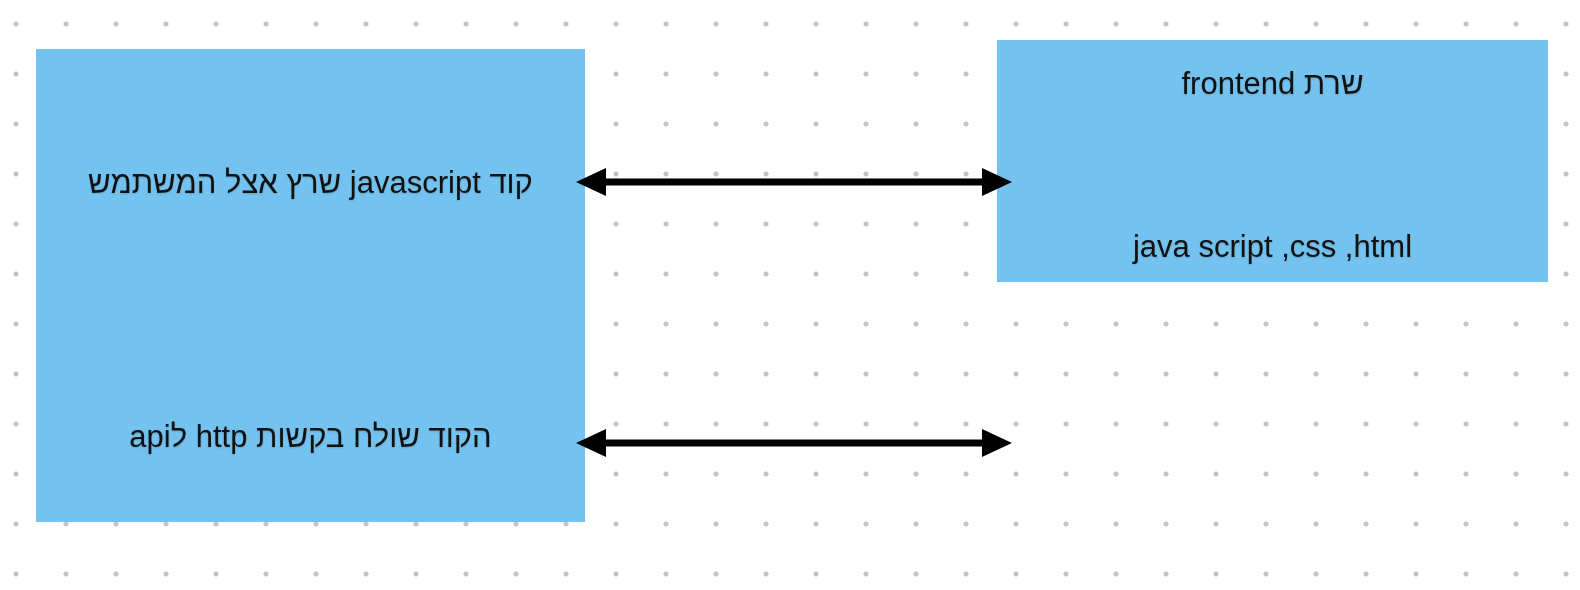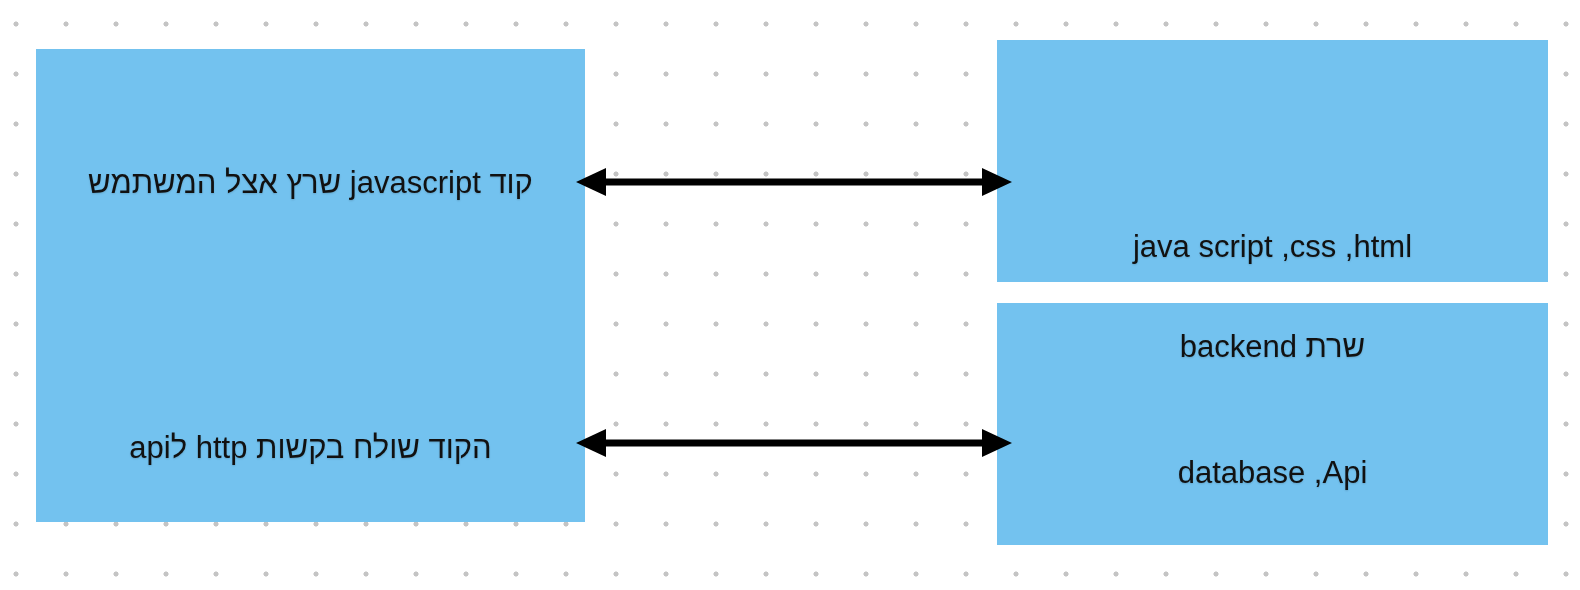--- a/index.html
+++ b/index.html
@@ -34,21 +34,21 @@
     text-align: center;
     font-size: 31px;
     line-height: 36px;
     white-space: nowrap;
     color: var(--text, #111111);
     text-shadow: 0 1px 2px rgba(0,0,0,0.15);
   }
 
   .shape-browser .title   { top: 15px; }
   .shape-browser .line-js   { top: 116px; }
-  .shape-browser .line-http { top: 381px; }
+  .shape-browser .line-http { top: 370px; }
 
   .shape-frontend .title { top: 26px; }
   .shape-frontend .body  { top: 152px; margin-top: 37px; }
 
   .shape-backend .title { top: 26px; }
   .shape-backend .body  { top: 152px; }
 
   .arrow {
     position: absolute;
     width: 436px;
@@ -65,27 +65,24 @@
 <body>
 
 <div class="canvas">
 
   <div class="shape shape-browser">
     <div class="shape-text line-js" dir="rtl">קוד javascript שרץ אצל המשתמש</div>
     <div class="shape-text line-http" dir="rtl">הקוד שולח בקשות http לapi</div>
   </div>
 
   <div class="shape shape-frontend">
+    <div class="shape-text title" dir="rtl">שרת frontend</div>
     <div class="shape-text body" dir="rtl">java script ,css ,html</div>
   </div>
 
-  <div class="shape shape-backend">
-    <div class="shape-text title" dir="rtl">שרת backend</div>
-    <div class="shape-text body" dir="rtl">database ,Api</div>
-  </div>
 
   <svg class="arrow arrow-top" viewBox="0 0 436 36" xmlns="http://www.w3.org/2000/svg">
     <line x1="22" y1="18" x2="414" y2="18"></line>
     <polygon points="0,18 30,4 30,32"></polygon>
     <polygon points="436,18 406,4 406,32"></polygon>
   </svg>
 
   <svg class="arrow arrow-bottom" viewBox="0 0 436 36" xmlns="http://www.w3.org/2000/svg">
     <line x1="22" y1="18" x2="414" y2="18"></line>
     <polygon points="0,18 30,4 30,32"></polygon>

